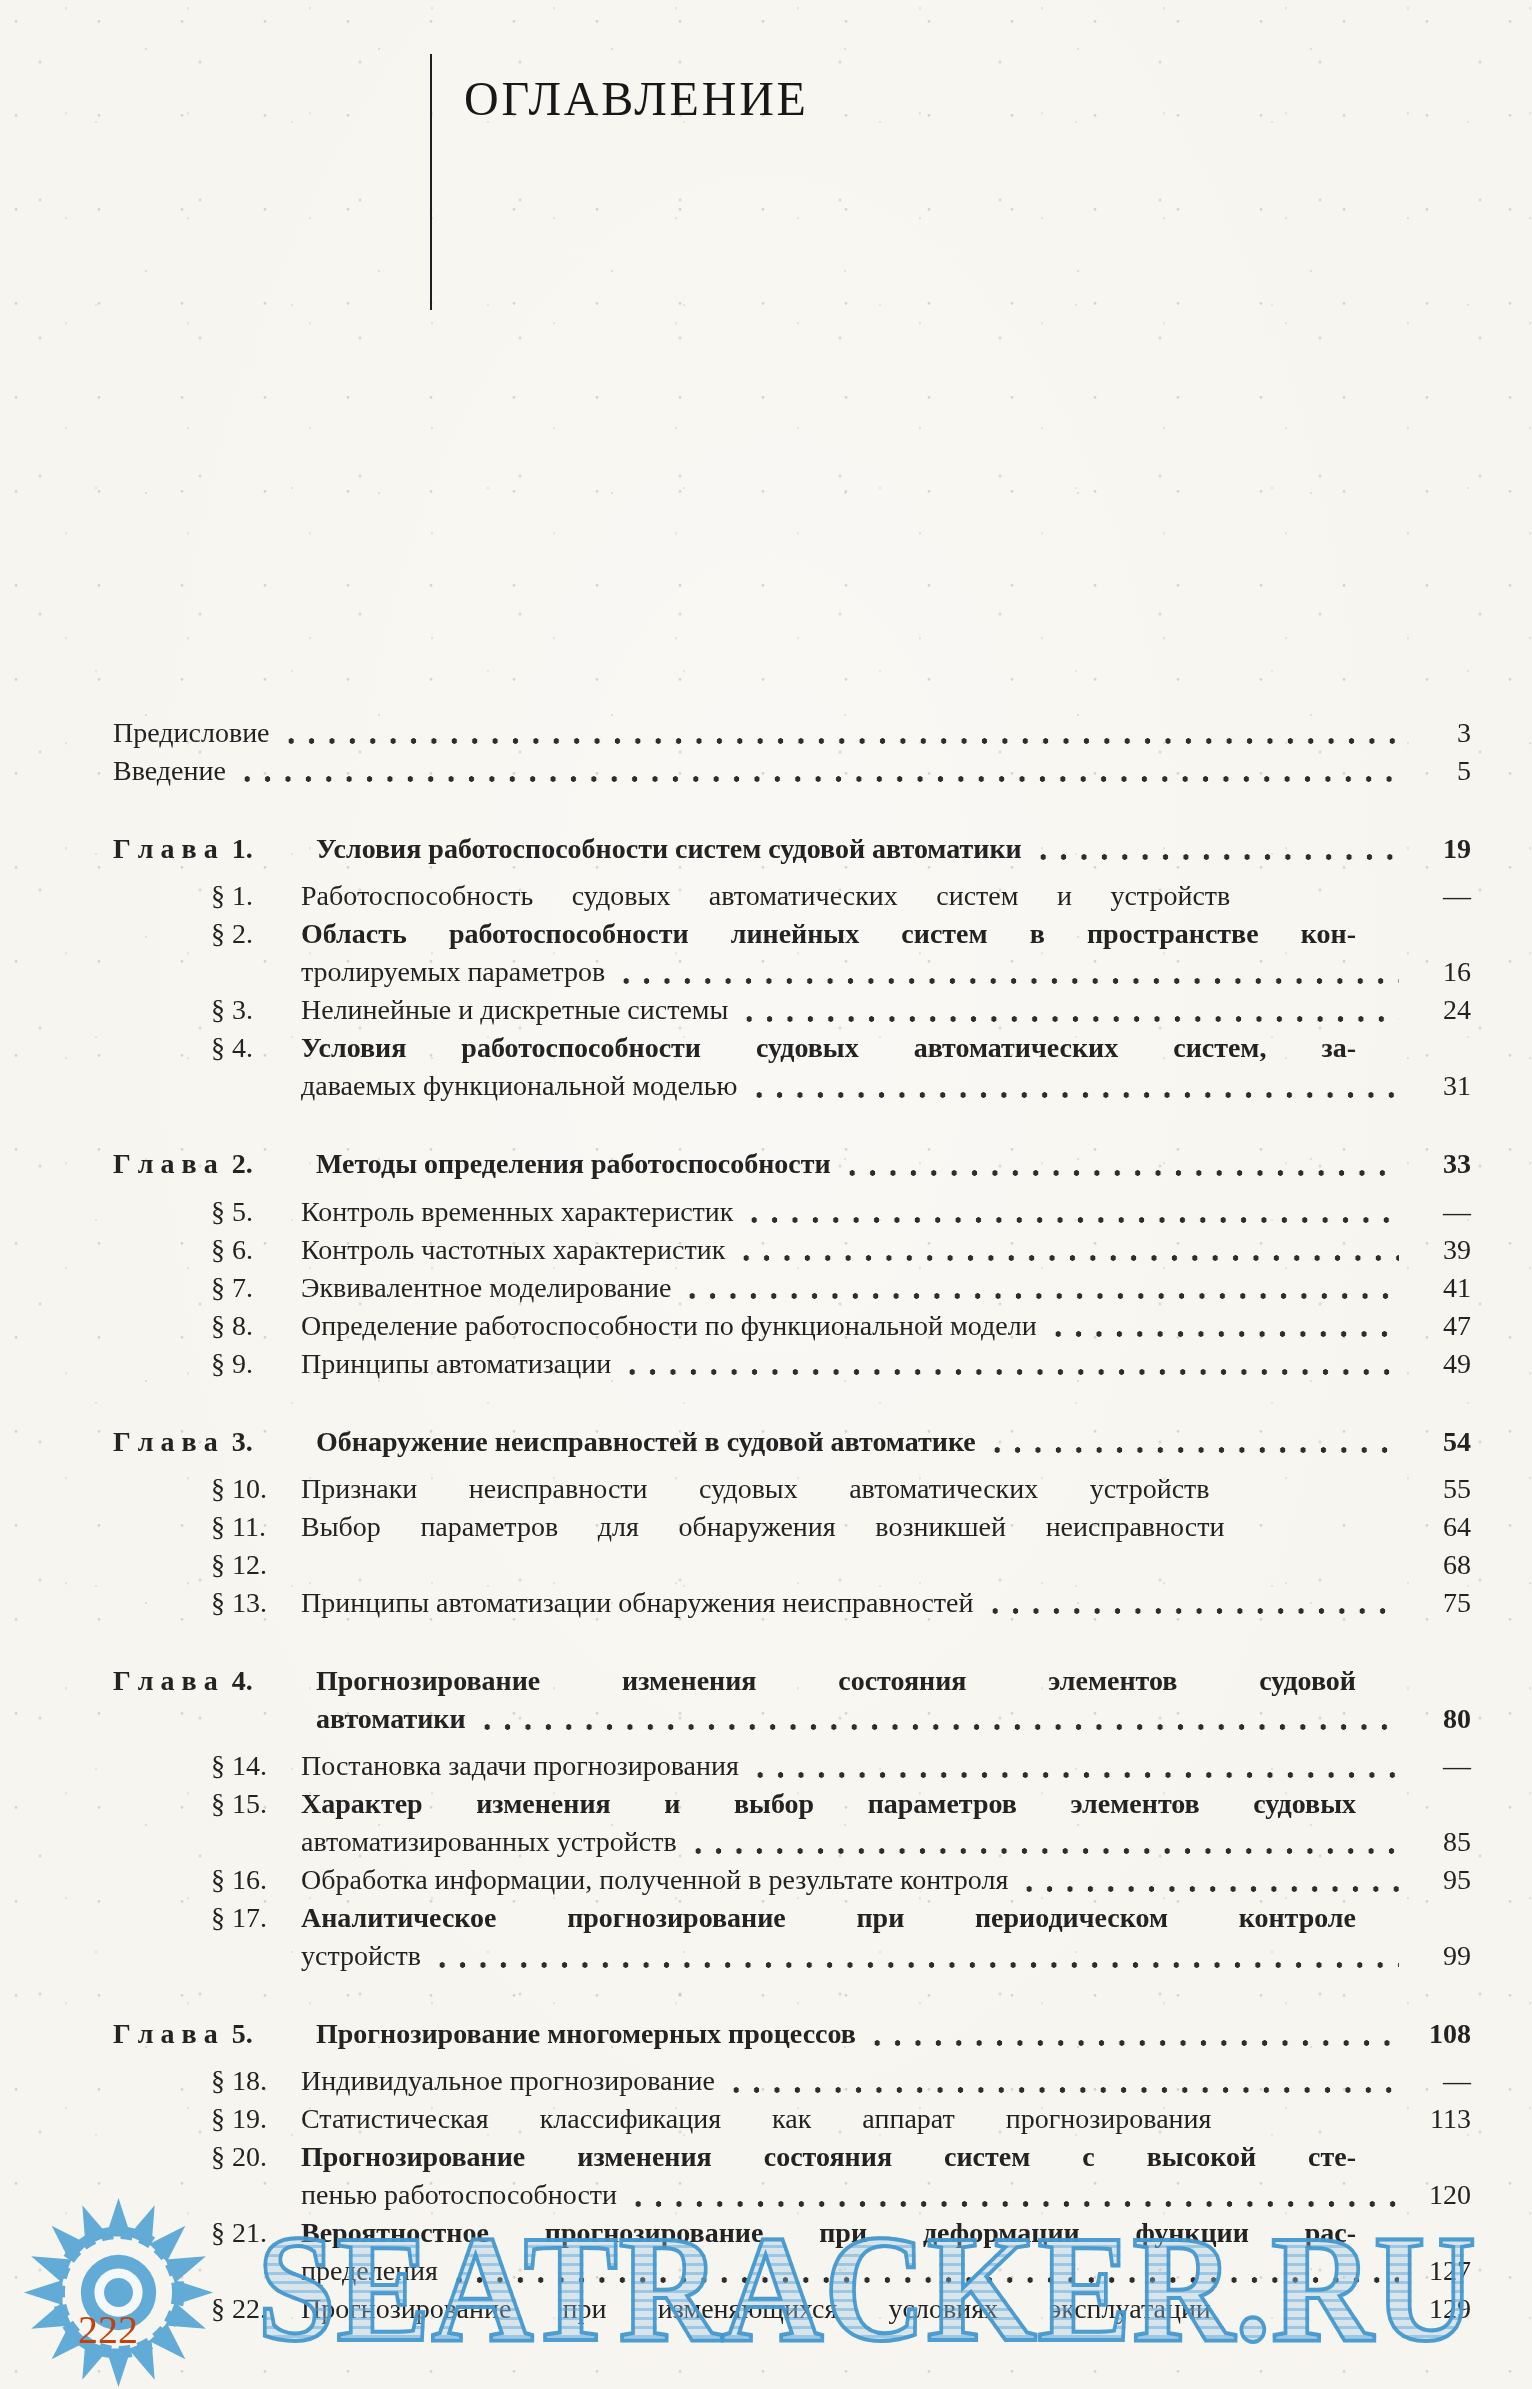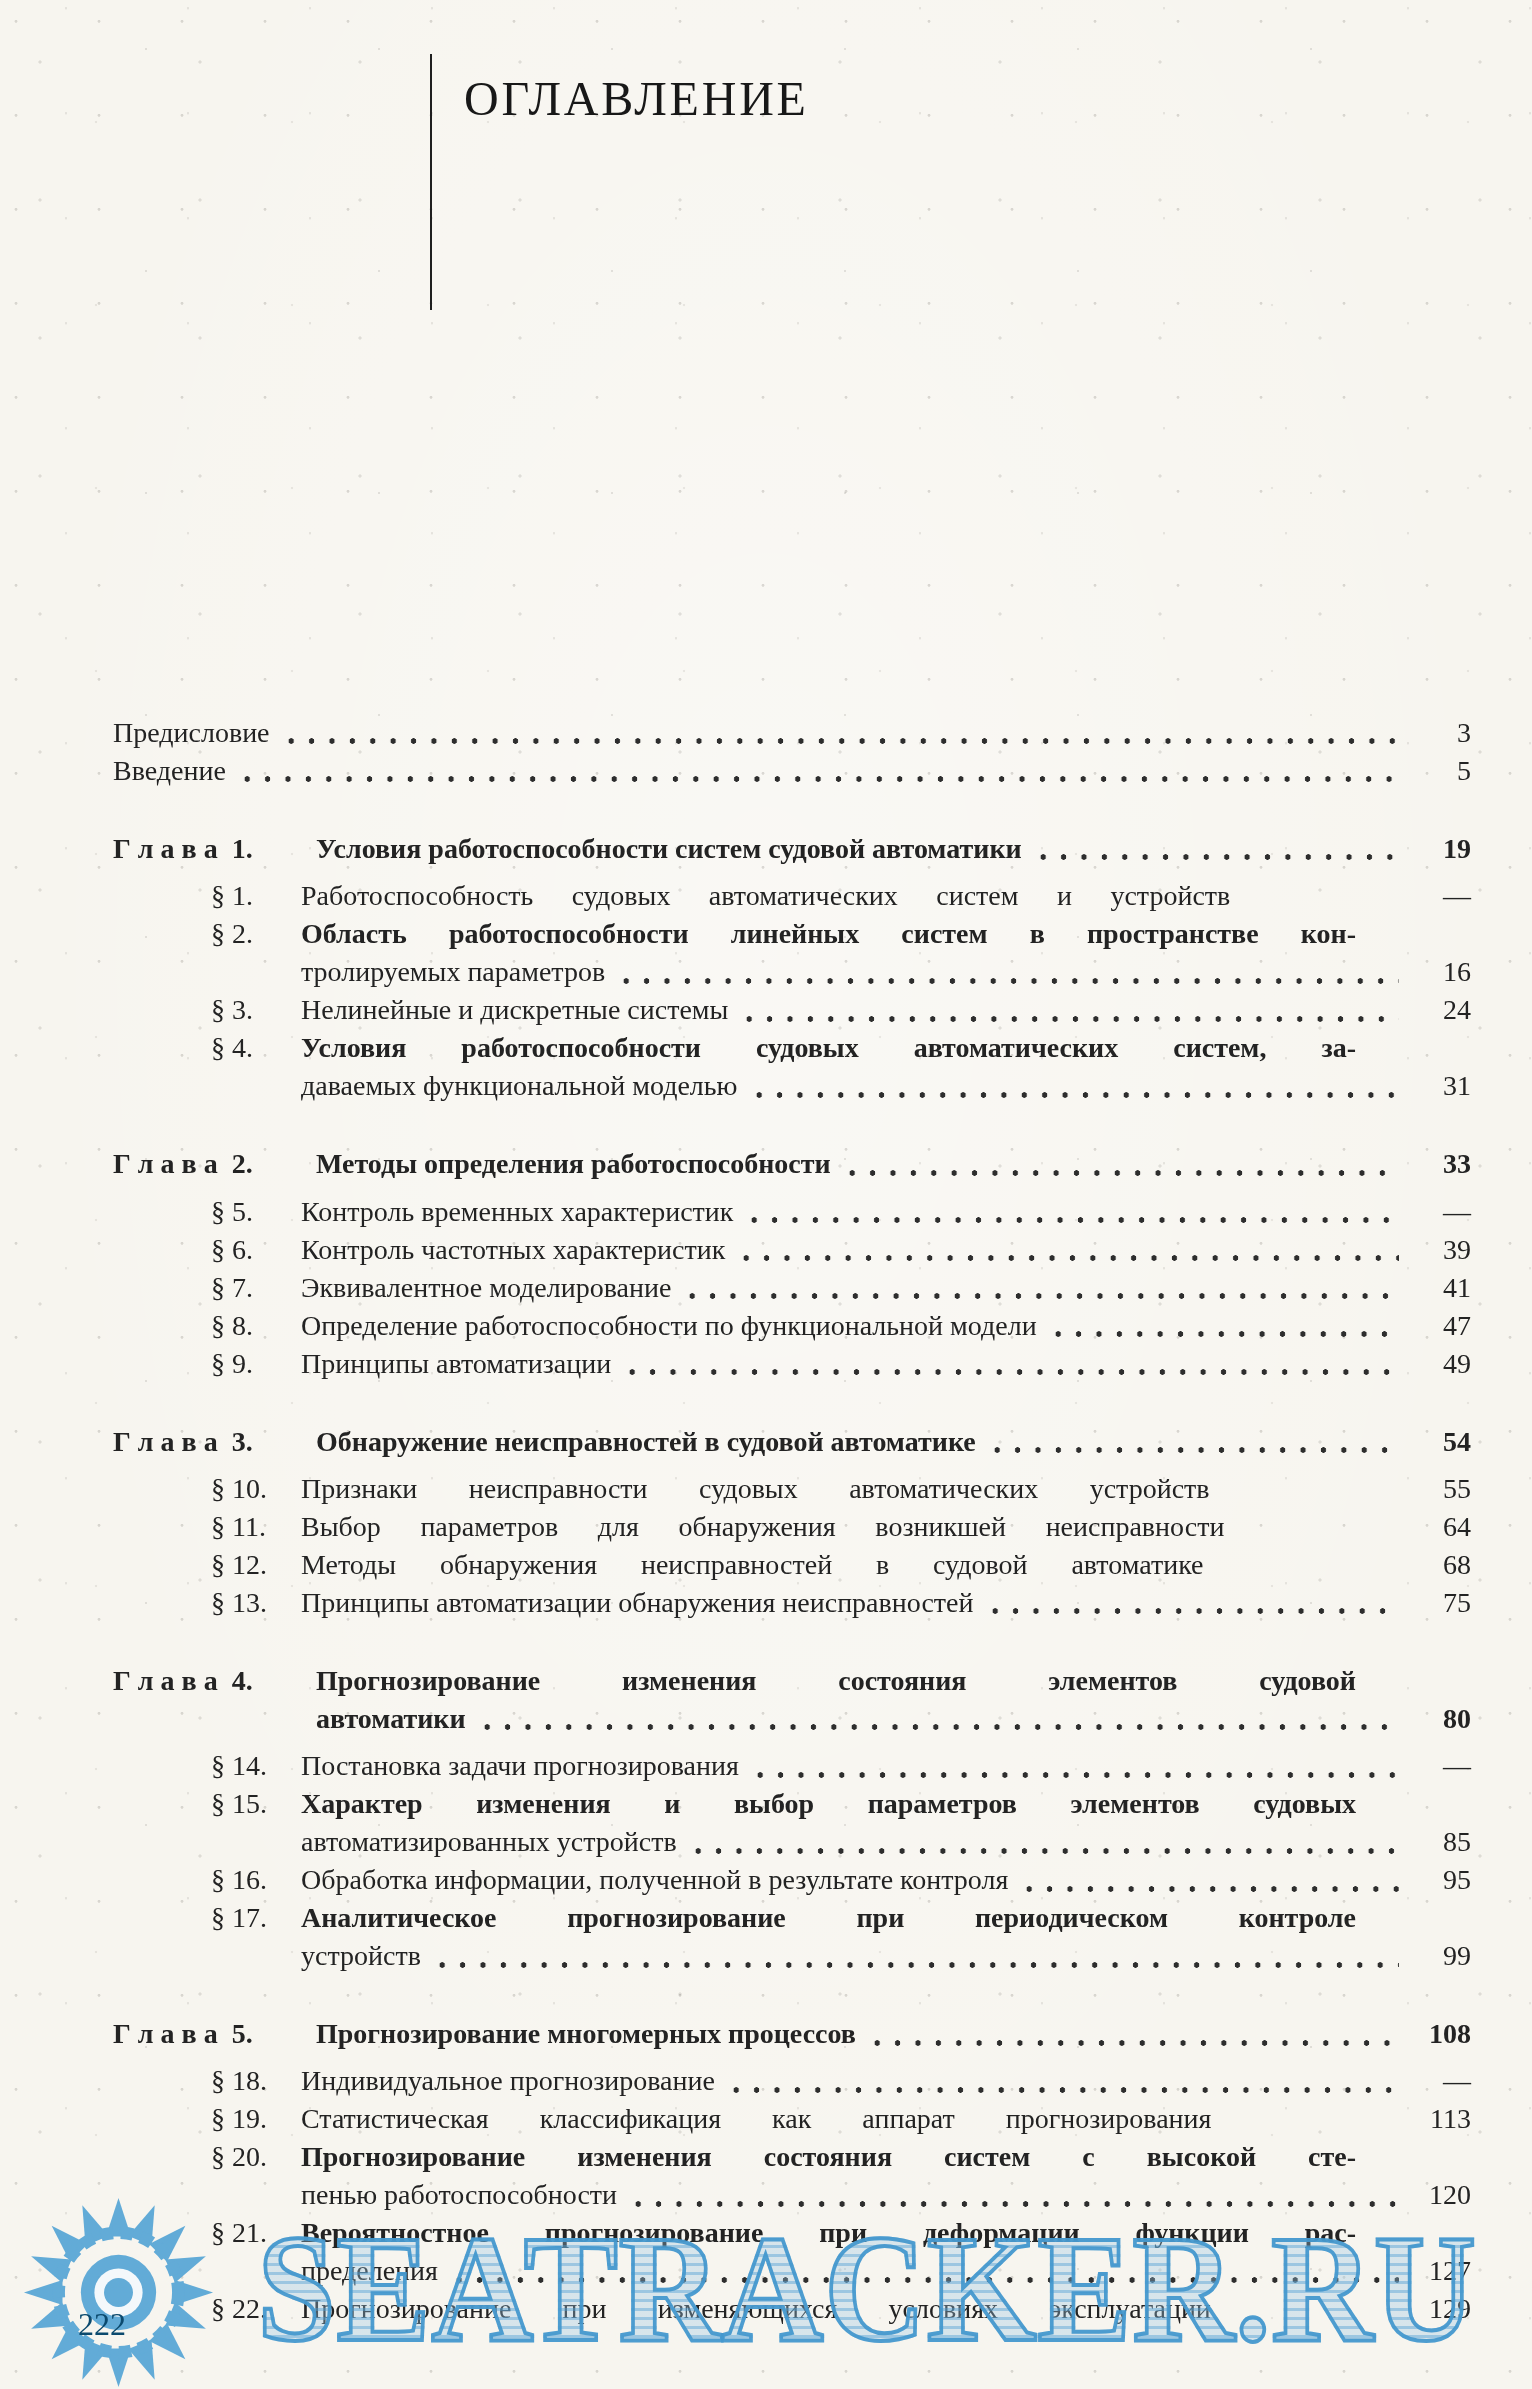--- a/index.html
+++ b/index.html
@@ -61,21 +61,21 @@
   .leader.dots {
     background-image: radial-gradient(circle, #2d2d2d 2.5px, rgba(0,0,0,0) 3px);
     background-size: 20.4px 14px;
     background-repeat: repeat-x;
     background-position: left bottom 3.7px;
   }
   .page-col { flex: 0 0 65px; text-align: right; }
 
   .folio {
     position: absolute; left: 78px; top: 2306px; z-index: 3;
-    font-size: 32px; color: #0c4a6e;
+    font-size: 40px; color: #c2410c;
   }
 
   .watermark {
     position: absolute; left: 22px; top: 2195px; right: 13px; height: 195px; z-index: 2;
     display: flex; align-items: center;
     pointer-events: none;
   }
   .wm-logo { flex: 0 0 193px; height: 193px; opacity: .92; }
   .wm-logo svg { width: 100%; height: 100%; }
   .wm-text {
@@ -235,21 +235,20 @@
         <div class="line end noleader">
           <span class="num">§ 11.</span>
           <span class="text">Выбор параметров для обнаружения возникшей неисправности</span>
           <span class="leader"></span>
           <span class="page-col">64</span>
         </div>
       </div>
       <div class="entry section">
         <div class="line end noleader">
           <span class="num">§ 12.</span>
-          <span class="text">Методы обнаружения неисправностей в судовой автоматике</span>
           <span class="leader"></span>
           <span class="page-col">68</span>
         </div>
       </div>
       <div class="entry section">
         <div class="line end">
           <span class="num">§ 13.</span>
           <span class="text">Принципы автоматизации обнаружения неисправностей</span>
           <span class="leader dots"></span>
           <span class="page-col">75</span>

